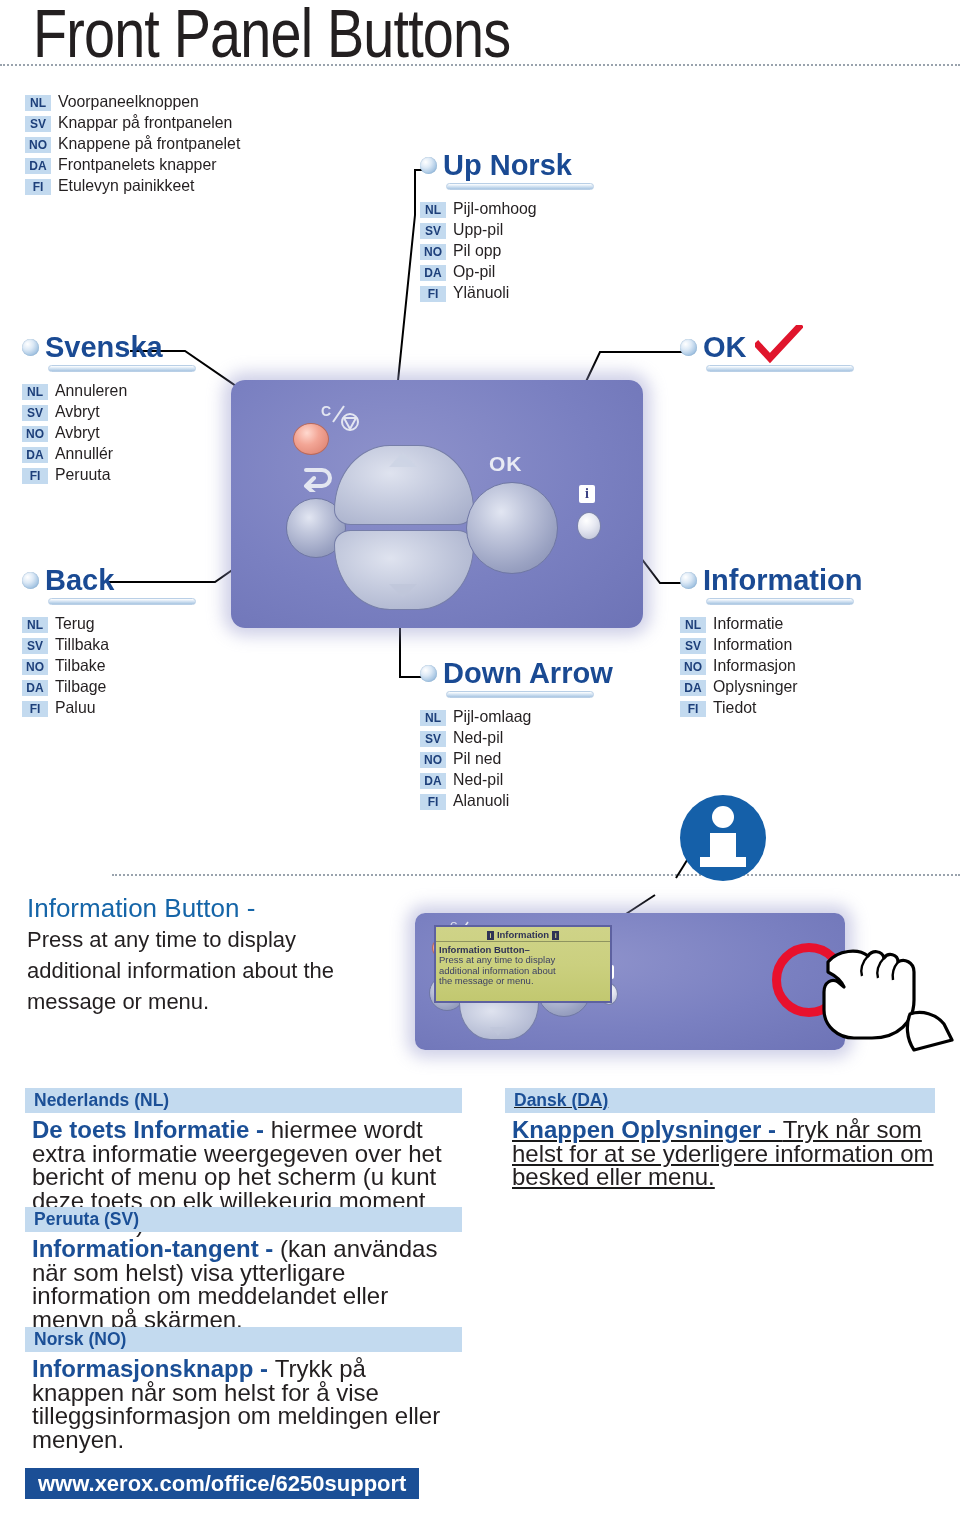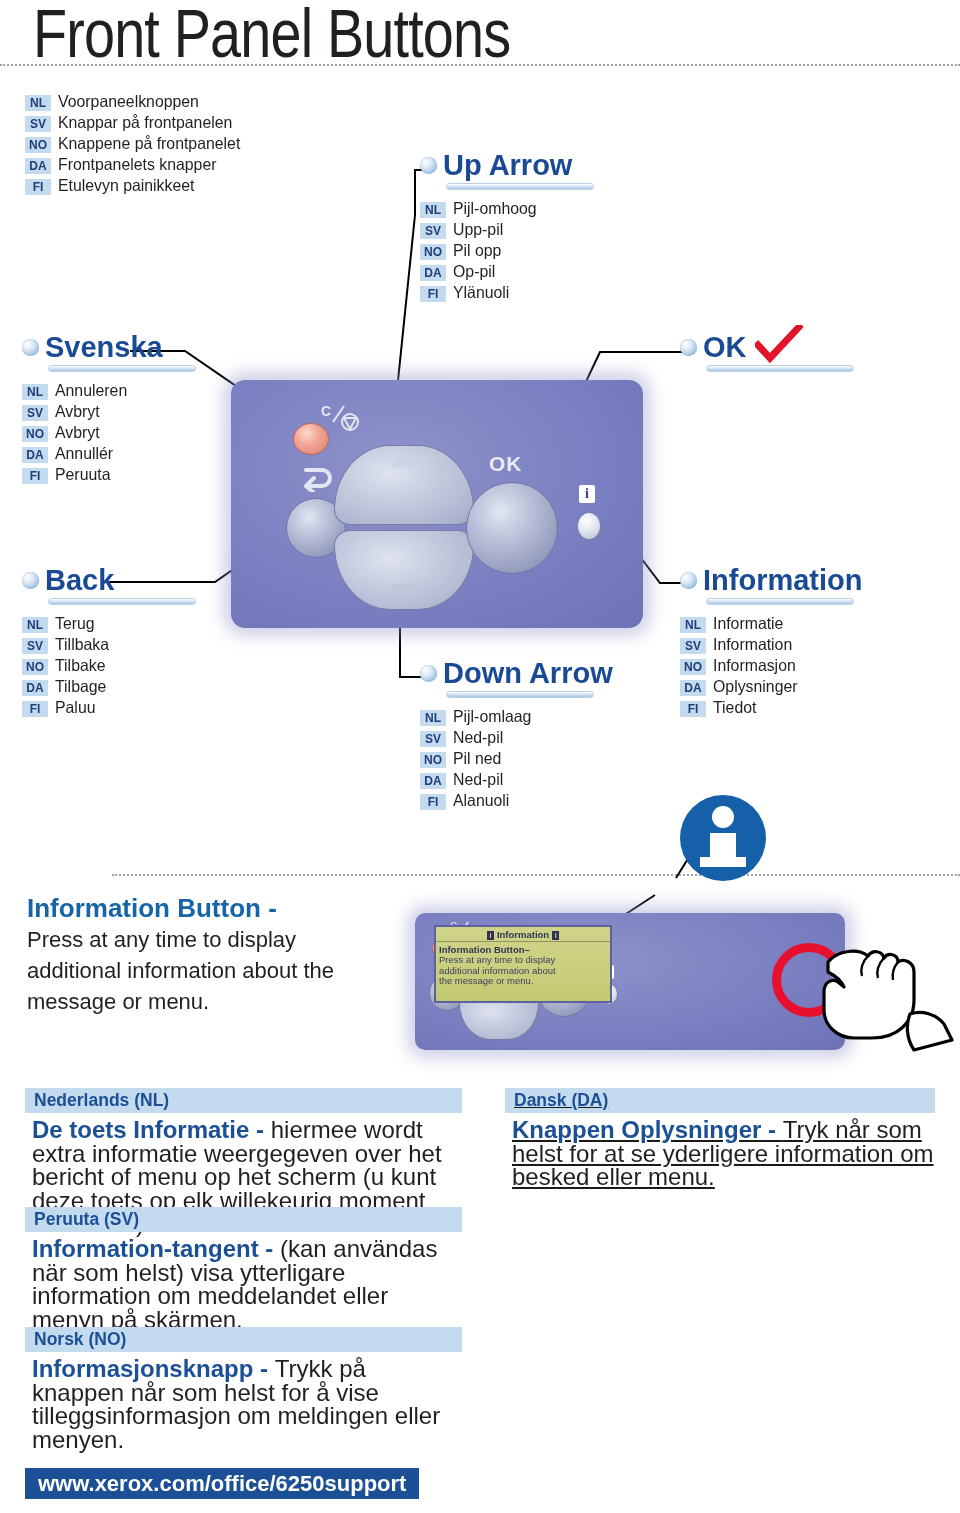--- a/index.html
+++ b/index.html
@@ -123,21 +123,21 @@
   }
   .infocircle .dot{position:absolute;left:32px;top:11px;width:22px;height:22px;
     border-radius:50%;background:#ffffff;}
   .infocircle .stem{position:absolute;left:30px;top:38px;width:26px;height:32px;background:#ffffff;}
   .infocircle .foot{position:absolute;left:20px;top:62px;width:46px;height:10px;background:#ffffff;}
 
   
   .instr{position:absolute;left:27px;top:893px;width:360px;}
   .instr .ih{
     font-family:"Liberation Sans Narrow","Liberation Sans",sans-serif;
-    font-size:26px;font-weight:700;color:#1565a8;line-height:31px;
+    font-size:26px;font-weight:400;color:#1565a8;line-height:31px;
   }
   .instr .ib{
     font-family:"Liberation Sans Narrow","Liberation Sans",sans-serif;
     font-size:22px;color:#231f20;line-height:31px;
   }
 
   
   .lblock{position:absolute;}
   .lbar{
     background:#c3daef;height:25px;line-height:25px;
@@ -309,21 +309,21 @@
       </div>
     <div class="langrow">
         <span class="tag">FI</span>
         <span class="langtext">Paluu</span>
       </div>
   </div>
 
   <div class="callout" style="left:420px;top:150px;width:200px;">
     <div class="head">
         <span class="bullet"></span>
-      <span class="htext">Up Arrow</span>
+      <span class="htext">Up Norsk</span>
       </div>
     <div class="underbar" style="width:148px;"></div>
     <div class="langrow">
         <span class="tag">NL</span>
         <span class="langtext">Pijl-omhoog</span>
       </div>
     <div class="langrow">
         <span class="tag">SV</span>
         <span class="langtext">Upp-pil</span>
       </div>

